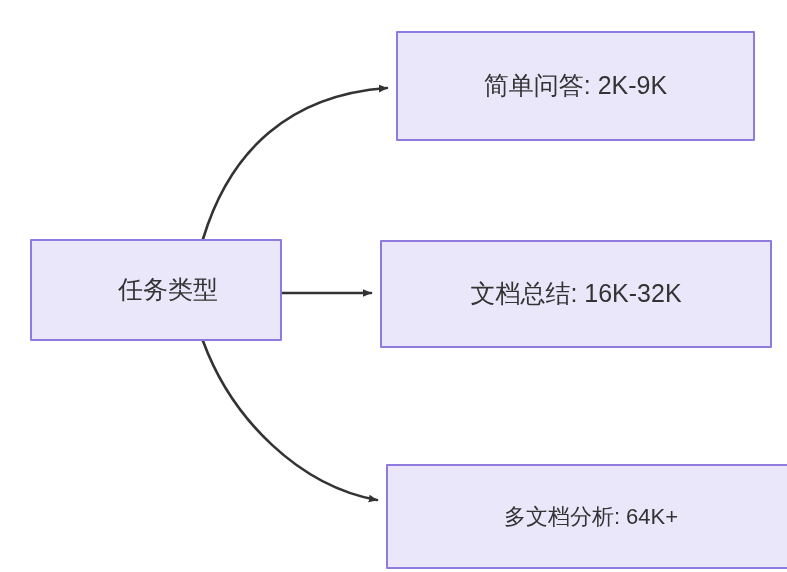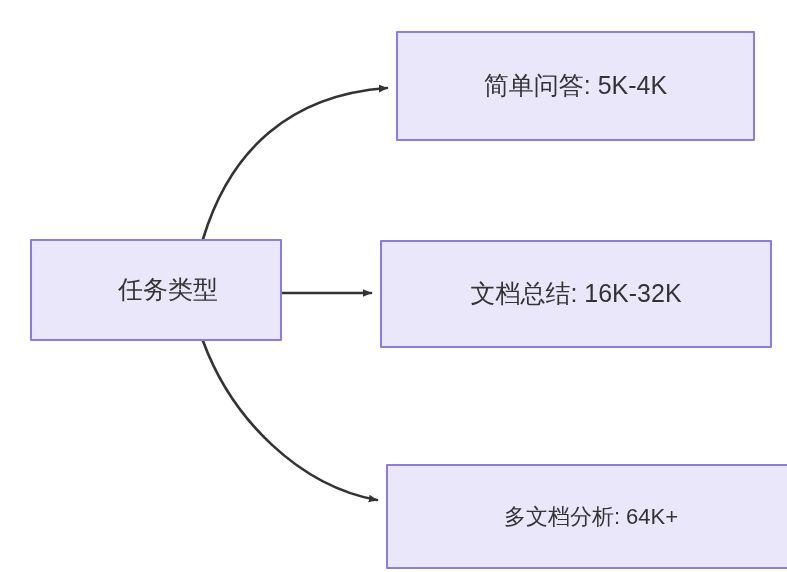--- a/index.html
+++ b/index.html
@@ -93,21 +93,21 @@
     <path d="M 282 293 L 371 293" fill="none" stroke="#333333" stroke-width="2.6" stroke-linecap="round" marker-end="url(#arrowhead)"></path>
 
     <path d="M 203 341 C 232 420 300 486 377 500" fill="none" stroke="#333333" stroke-width="2.6" stroke-linecap="round" marker-end="url(#arrowhead)"></path>
   </svg>
 
   <div class="node" id="node-source">
     <span class="node-label">任务类型</span>
   </div>
 
   <div class="node" id="node-simple-qa">
-    <span class="node-label">简单问答: 5K-4K</span>
+    <span class="node-label">简单问答: 2K-9K</span>
   </div>
 
   <div class="node" id="node-doc-summary">
     <span class="node-label">文档总结: 16K-32K</span>
   </div>
 
   <div class="node" id="node-multi-doc">
     <span class="node-label">多文档分析: 64K+</span>
   </div>
 

